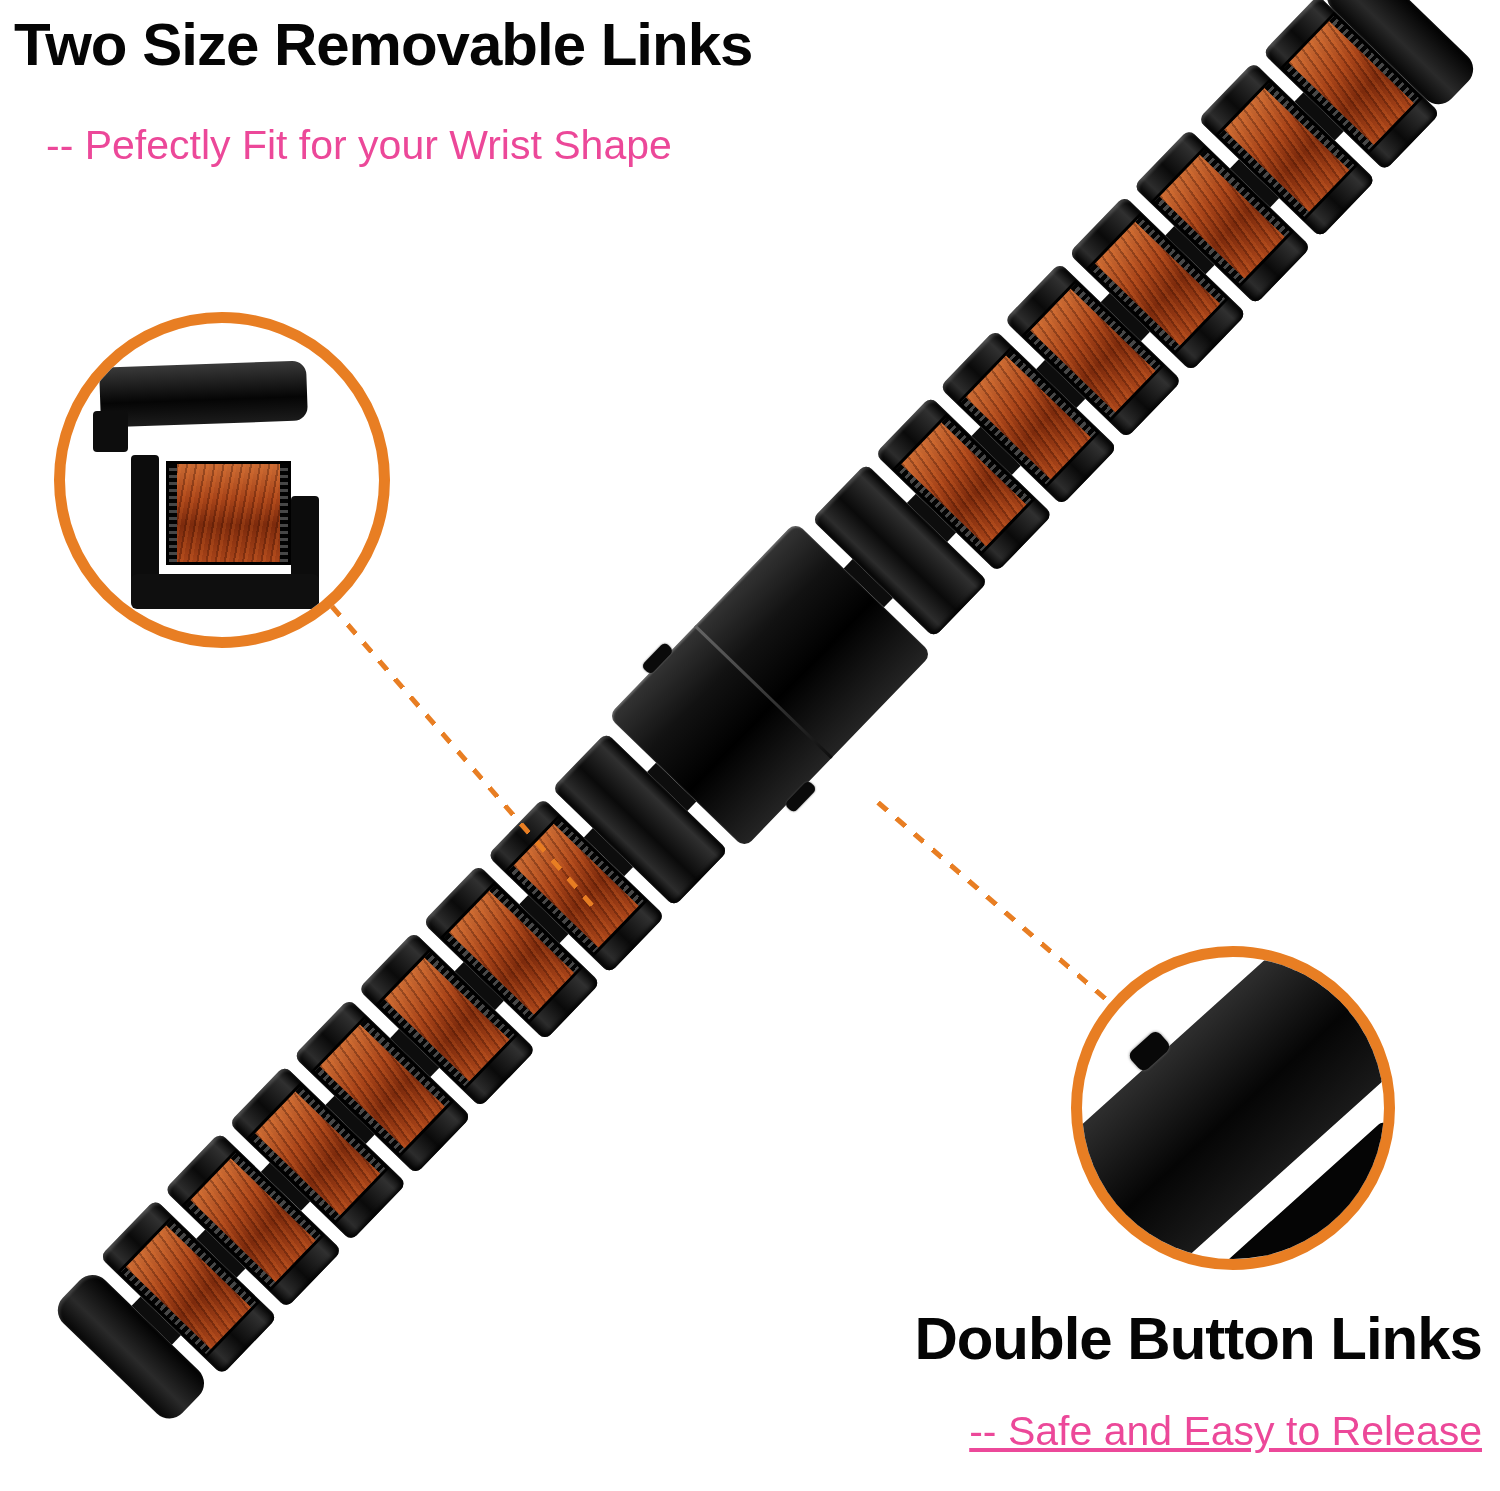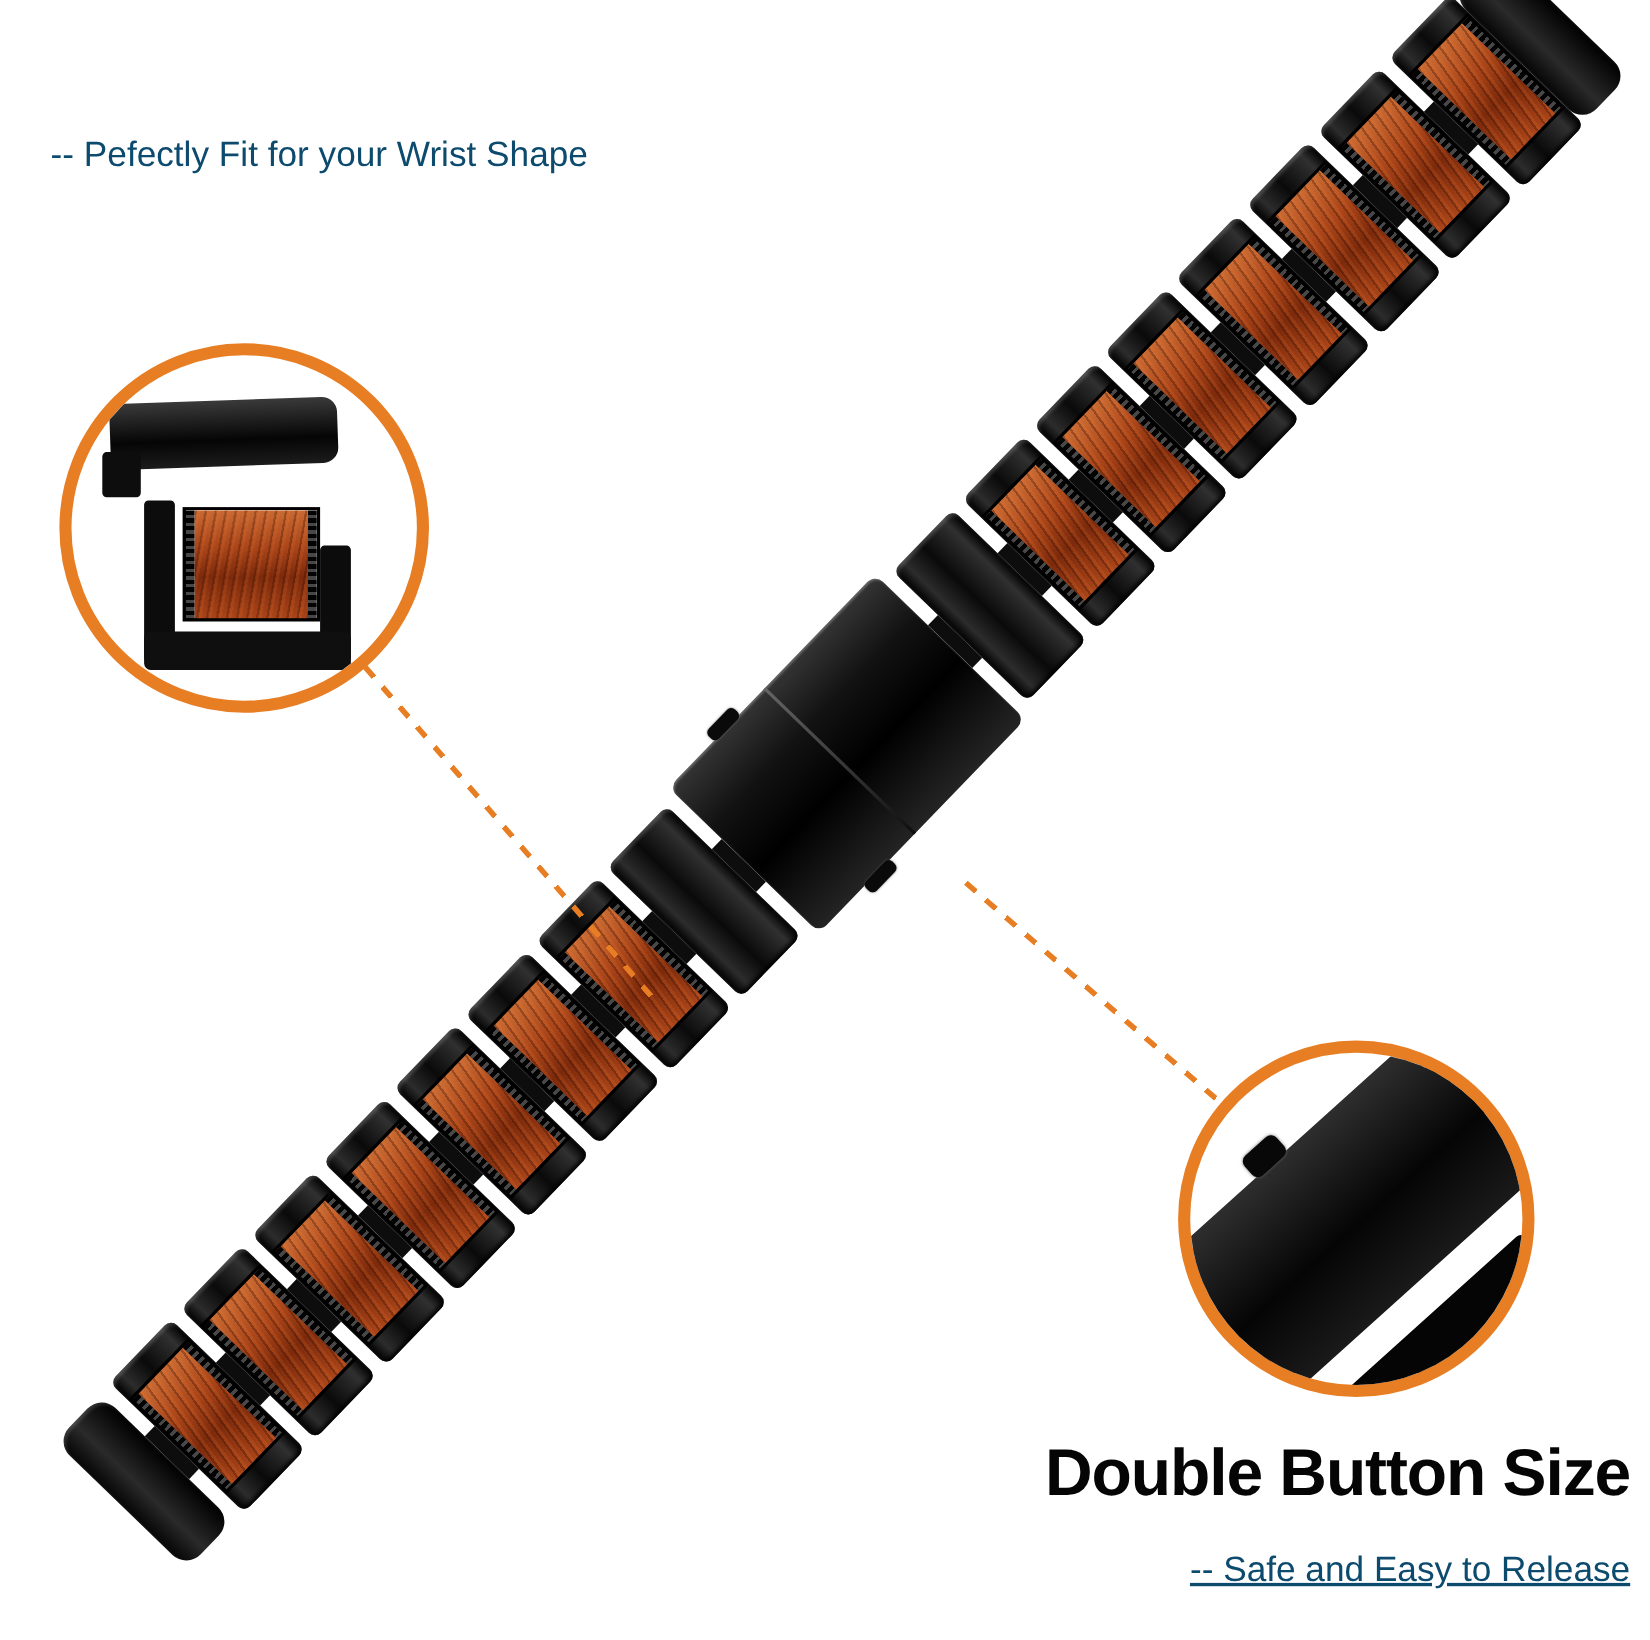--- a/index.html
+++ b/index.html
@@ -4,21 +4,21 @@
 <style>
   html,body{margin:0;padding:0;background:#fff;}
   *{box-sizing:border-box;}
   .stage{
     position:relative;width:1500px;height:1491px;background:#fff;overflow:hidden;
     font-family:"Liberation Sans",sans-serif;
   }
 
   
   .title{position:absolute;margin:0;font-weight:bold;font-size:60px;color:#050505;letter-spacing:-1px;white-space:nowrap;}
-  .subtitle{position:absolute;margin:0;font-weight:normal;font-size:32px;color:#0c4a6e;white-space:nowrap;text-align:center;}
+  .subtitle{position:absolute;margin:0;font-weight:normal;font-size:41px;color:#ec4899;white-space:nowrap;text-align:center;}
   .title-top{left:14px;top:10px;}
   .sub-top{left:46px;top:122px;}
   .title-bottom{right:18px;top:1304px;}
   .sub-bottom{right:18px;top:1408px;text-decoration:underline;}
 
   
   .band{
     position:absolute;left:770px;top:685px;width:1900px;height:190px;
     margin-left:-950px;margin-top:-95px;
     transform:rotate(-46deg);
@@ -280,17 +280,18 @@
     </div>
   </div>
 
   <div class="circle circle-clasp">
     <div class="c2-bar-top"></div>
     <div class="c2-main"></div>
     <div class="c2-btn"></div>
     <div class="c2-bar-bottom"></div>
   </div>
 
+  <h1 class="title title-top">Two Size Removable Links</h1>
   <p class="subtitle sub-top">-- Pefectly Fit for your Wrist Shape</p>
-  <h1 class="title title-bottom">Double Button Size</h1>
+  <h1 class="title title-bottom">Double Button Links</h1>
   <p class="subtitle sub-bottom">-- Safe and Easy to Release</p>
 
 </div>
 
 </body></html>

